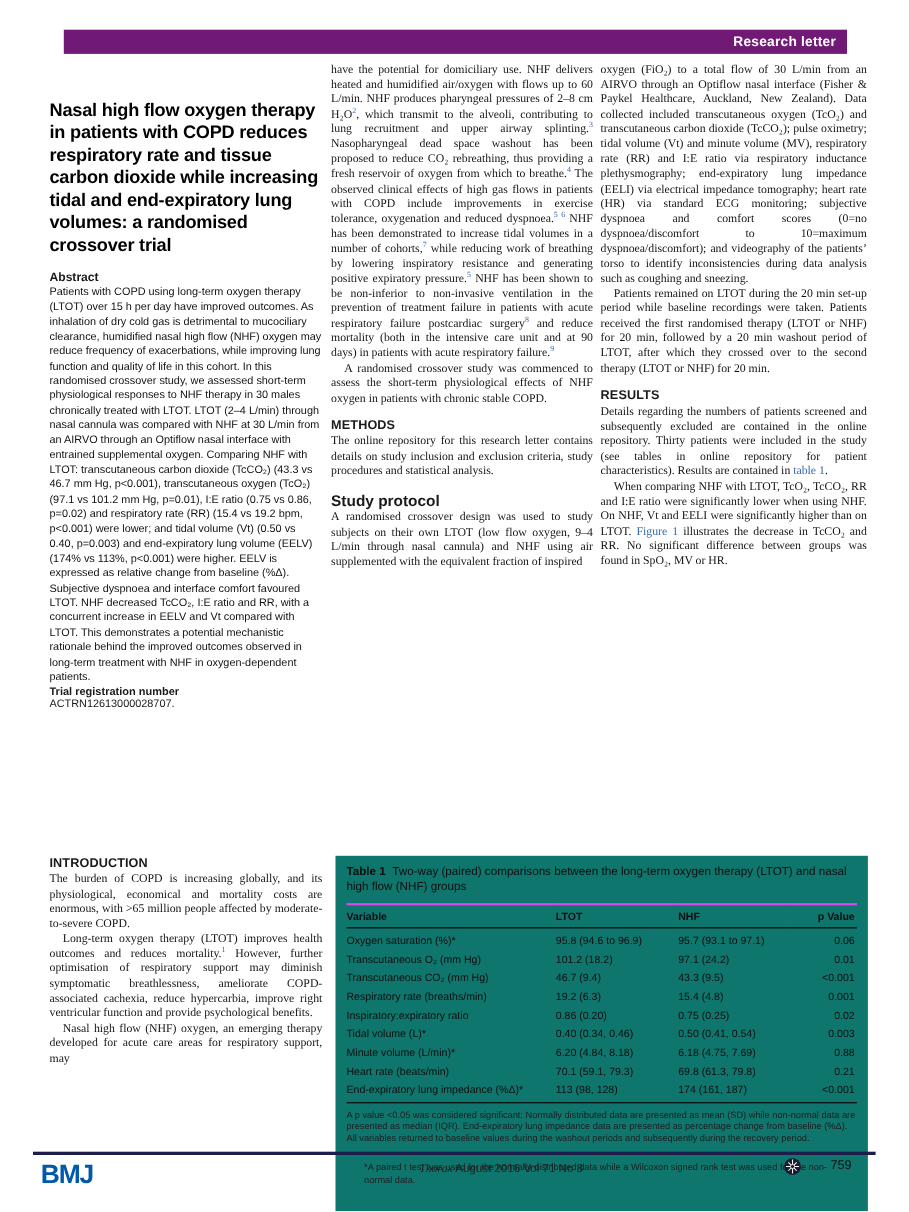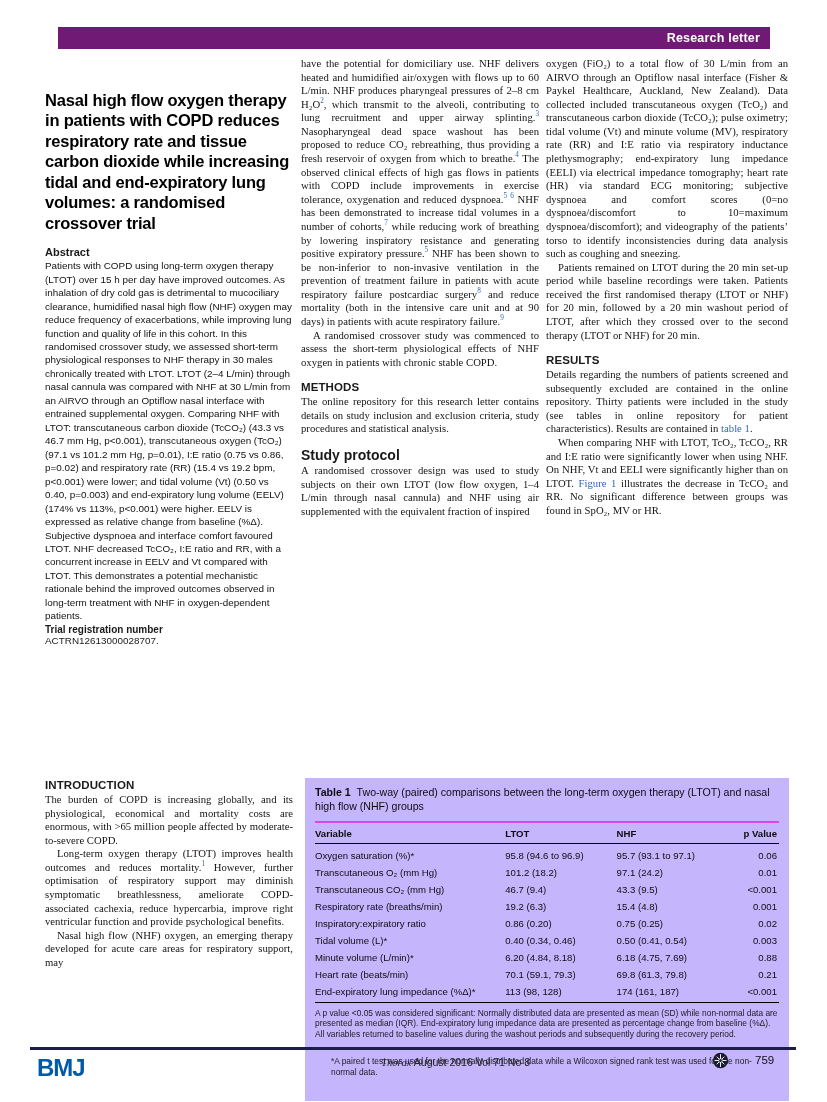--- a/index.html
+++ b/index.html
@@ -40,21 +40,21 @@
   }
   .serif p.ind { text-indent:12px; }
   .gap-sec { height:12px; }
 
   sup.ref { color:#3567b2; font-size:7.2px; line-height:0; }
   .link { color:#3567b2; }
 
   
   .table-box {
     position:absolute; left:305px; top:778px; width:484px;
-    background:#c4b5fd; padding:8px 10px 7px 10px; box-sizing:border-box;
+    background:#0f766e; padding:8px 10px 7px 10px; box-sizing:border-box;
   }
   .t-caption { margin:0 0 7px 0; font-size:10.6px; line-height:1.3; color:#0d0d0d; }
   .t-caption b { font-weight:bold; }
   table.t1 { width:100%; border-collapse:collapse; border-top:2px solid #d946ef; }
   table.t1 th, table.t1 td {
     font-size:9.6px; text-align:left; padding:3px 2px 3px 0; color:#0d0d0d;
   }
   table.t1 th { font-weight:bold; border-bottom:1.5px solid #000; padding-top:5px; padding-bottom:4px; }
   table.t1 th:nth-child(1), table.t1 td:nth-child(1) { width:41%; }
   table.t1 th:nth-child(2), table.t1 td:nth-child(2) { width:24%; }
@@ -110,21 +110,21 @@
       <p>have the potential for domiciliary use. NHF delivers heated and humidified air/oxygen with flows up to 60 L/min. NHF produces pharyngeal pressures of 2–8 cm H₂O<sup class="ref">2</sup>, which transmit to the alveoli, contributing to lung recruitment and upper airway splinting.<sup class="ref">3</sup> Nasopharyngeal dead space washout has been proposed to reduce CO₂ rebreathing, thus providing a fresh reservoir of oxygen from which to breathe.<sup class="ref">4</sup> The observed clinical effects of high gas flows in patients with COPD include improvements in exercise tolerance, oxygenation and reduced dyspnoea.<sup class="ref">5 6</sup> NHF has been demonstrated to increase tidal volumes in a number of cohorts,<sup class="ref">7</sup> while reducing work of breathing by lowering inspiratory resistance and generating positive expiratory pressure.<sup class="ref">5</sup> NHF has been shown to be non-inferior to non-invasive ventilation in the prevention of treatment failure in patients with acute respiratory failure postcardiac surgery<sup class="ref">8</sup> and reduce mortality (both in the intensive care unit and at 90 days) in patients with acute respiratory failure.<sup class="ref">9</sup></p>
       <p class="ind">A randomised crossover study was commenced to assess the short-term physiological effects of NHF oxygen in patients with chronic stable COPD.</p>
     </div>
     <div class="gap-sec"></div>
     <h2 class="sec-h">METHODS</h2>
     <div class="serif">
       <p>The online repository for this research letter contains details on study inclusion and exclusion criteria, study procedures and statistical analysis.</p>
     </div>
     <h3 class="sub-h">Study protocol</h3>
     <div class="serif">
-      <p>A randomised crossover design was used to study subjects on their own LTOT (low flow oxygen, 1–4 L/min through nasal cannula) and NHF using air supplemented with the equivalent fraction of inspired</p>
+      <p>A randomised crossover design was used to study subjects on their own LTOT (low flow oxygen, 9–4 L/min through nasal cannula) and NHF using air supplemented with the equivalent fraction of inspired</p>
     </div>
   </div>
 
   <div class="col col3">
     <div class="serif">
       <p>oxygen (FiO₂) to a total flow of 30 L/min from an AIRVO through an Optiflow nasal interface (Fisher &amp; Paykel Healthcare, Auckland, New Zealand). Data collected included transcutaneous oxygen (TcO₂) and transcutaneous carbon dioxide (TcCO₂); pulse oximetry; tidal volume (Vt) and minute volume (MV), respiratory rate (RR) and I:E ratio via respiratory inductance plethysmography; end-expiratory lung impedance (EELI) via electrical impedance tomography; heart rate (HR) via standard ECG monitoring; subjective dyspnoea and comfort scores (0=no dyspnoea/discomfort to 10=maximum dyspnoea/discomfort); and videography of the patients’ torso to identify inconsistencies during data analysis such as coughing and sneezing.</p>
       <p class="ind">Patients remained on LTOT during the 20 min set-up period while baseline recordings were taken. Patients received the first randomised therapy (LTOT or NHF) for 20 min, followed by a 20 min washout period of LTOT, after which they crossed over to the second therapy (LTOT or NHF) for 20 min.</p>
     </div>
     <div class="gap-sec"></div>
     <h2 class="sec-h">RESULTS</h2>

